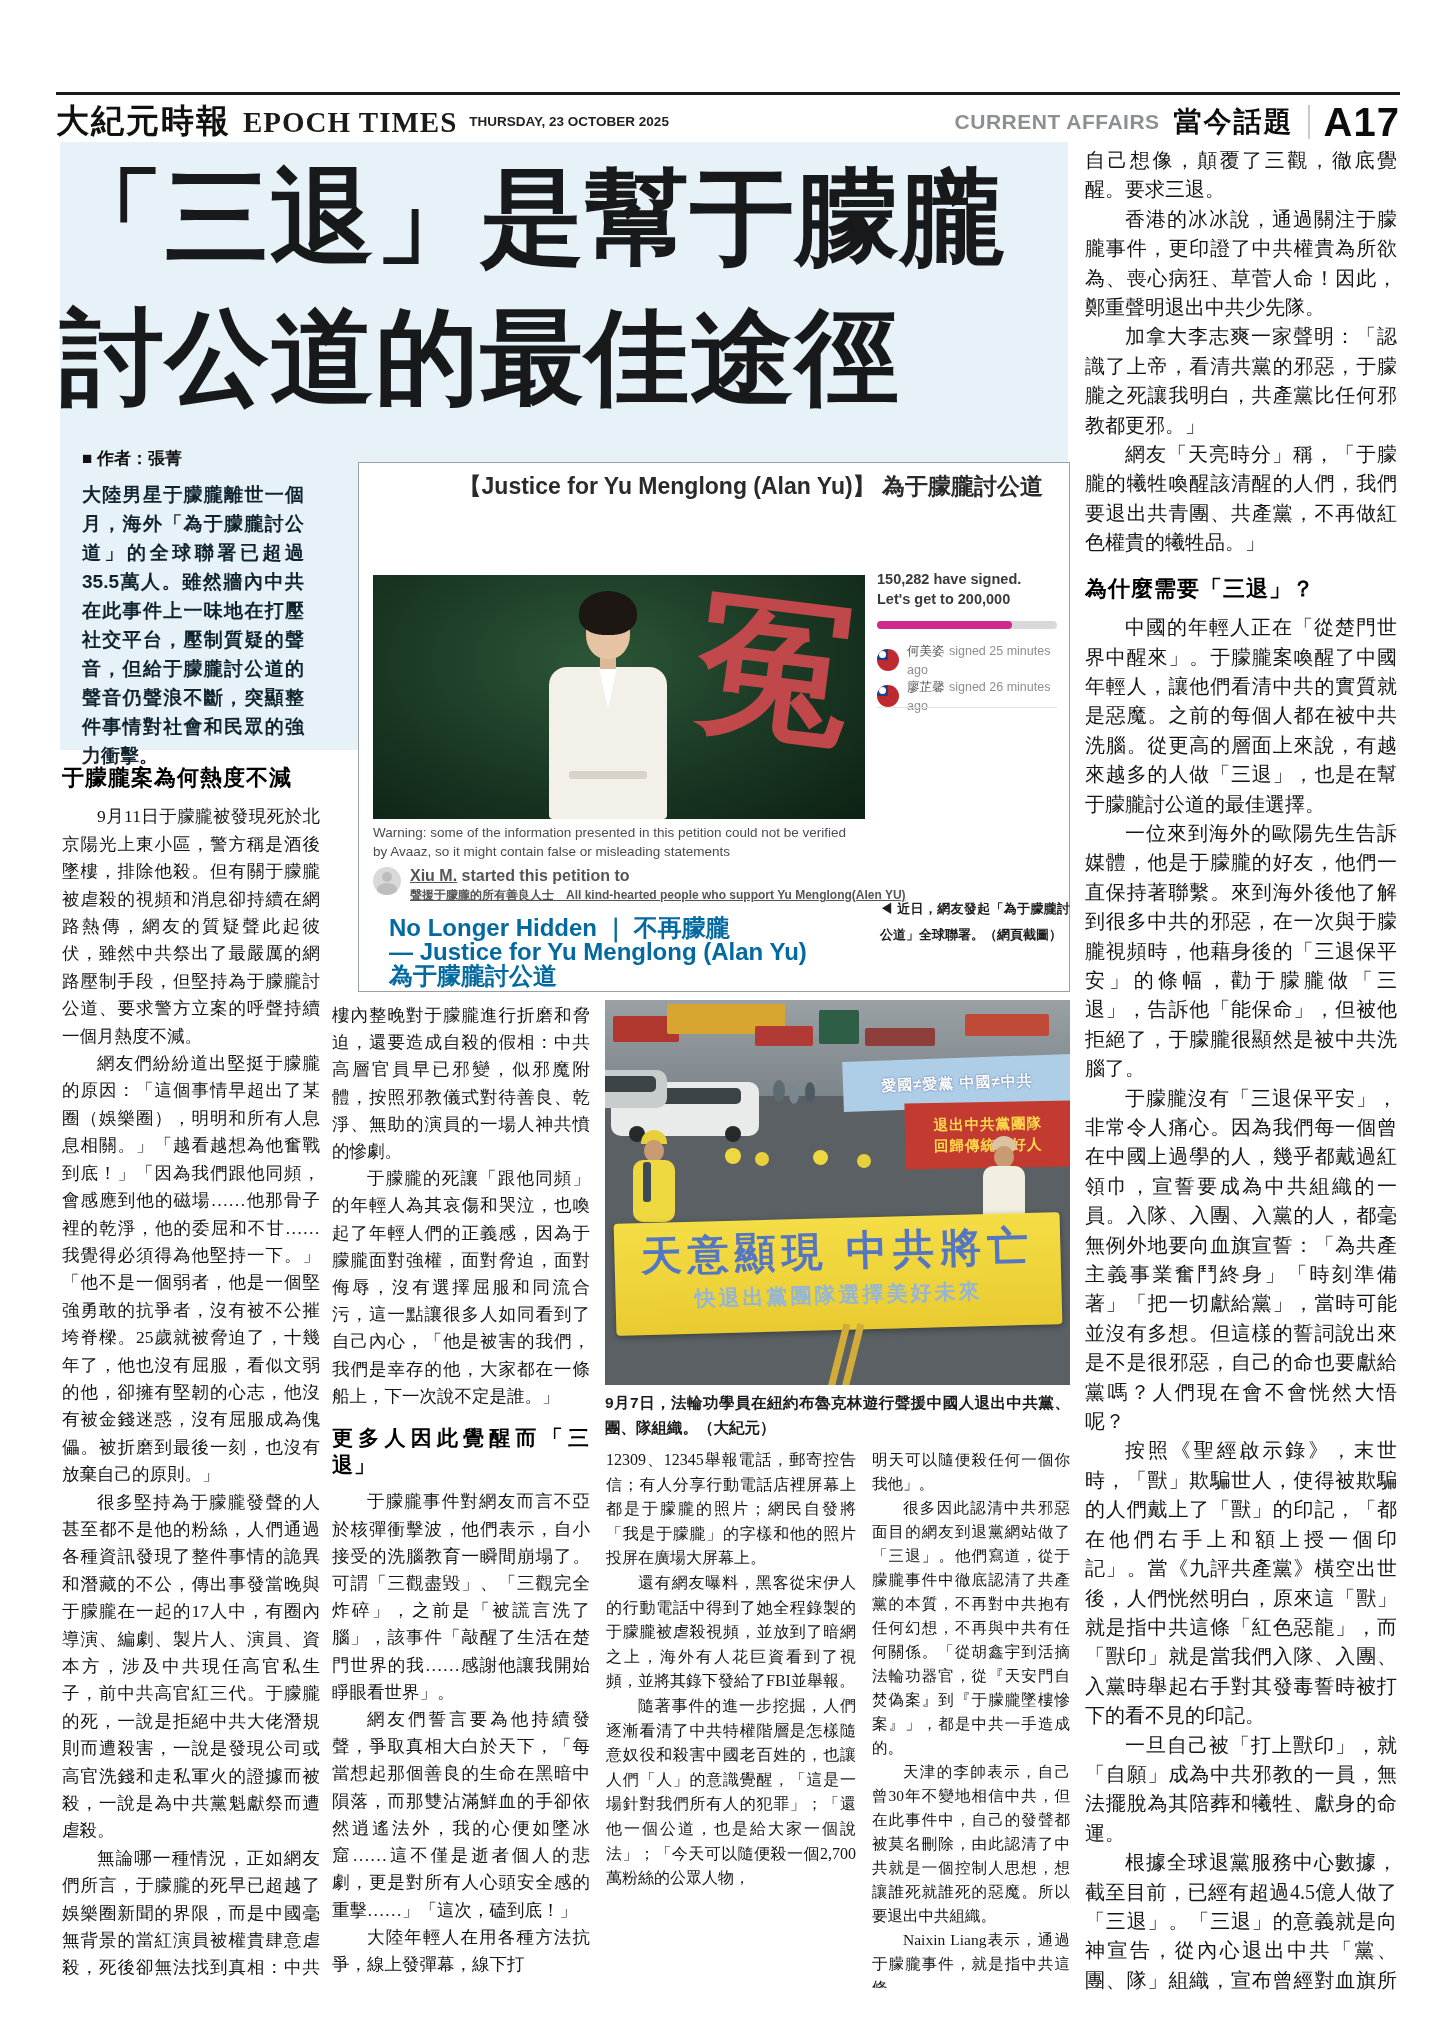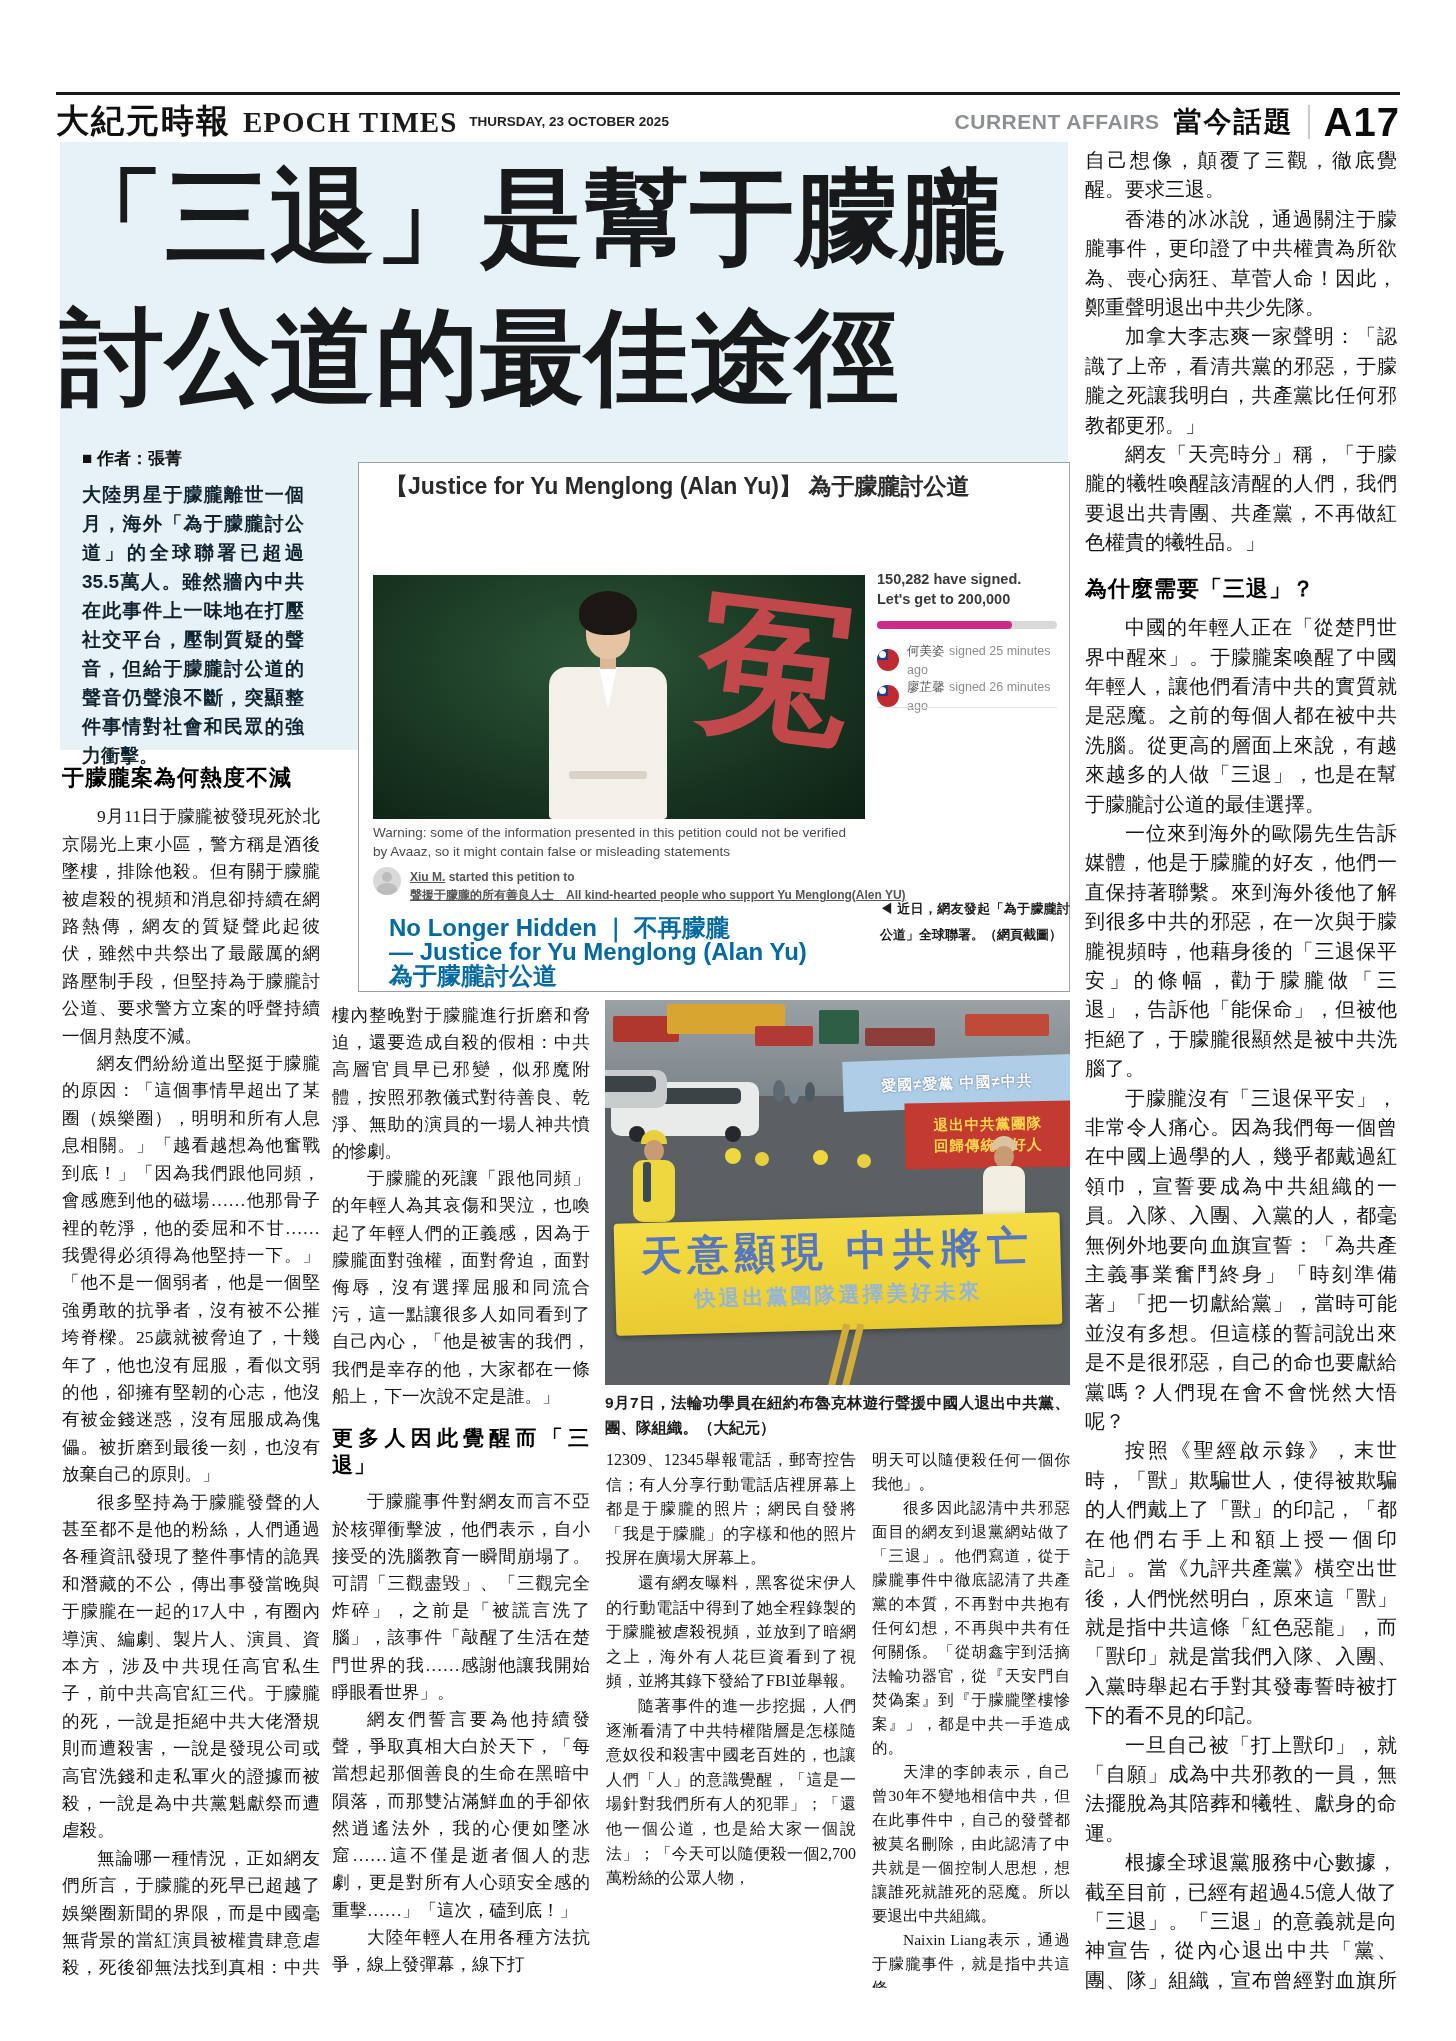--- a/index.html
+++ b/index.html
@@ -24,21 +24,21 @@
   .blue-panel{position:absolute;left:60px;top:142px;width:1008px;height:608px;background:#e7f1f8;}
   .headline{position:absolute;left:60px;top:148px;width:1008px;
             font-weight:900;color:#17191b;font-size:104px;line-height:140px;letter-spacing:1px;}
   .byline{position:absolute;left:82px;top:447px;font-size:17px;font-weight:bold;color:#111;}
   .lead{position:absolute;left:82px;top:480px;width:222px;font-size:19px;font-weight:bold;
         line-height:29px;text-align:justify;color:#10242f;}
 
   
   .pet-box{position:absolute;left:358px;top:462px;width:710px;height:528px;background:#ffffff;
            border:1px solid #9aa0a4;font-family:"Liberation Sans","DejaVu Sans",sans-serif;}
-  .pet-title{position:absolute;left:26px;top:8px;width:658px;text-align:left;font-size:23px;
+  .pet-title{position:absolute;left:26px;top:8px;width:658px;text-align:right;font-size:23px;
              font-weight:bold;color:#2a2a2a;line-height:31px;}
   .pet-photo{position:absolute;left:14px;top:112px;width:492px;height:244px;overflow:hidden;
              background:radial-gradient(ellipse at 45% 35%, #2c5637 0%, #1d3d27 45%, #0d2114 100%);}
   .yuan{position:absolute;right:14px;top:6px;font-size:152px;line-height:1.2;font-weight:bold;
         color:#cf4a4e;transform:rotate(7deg);font-family:"Liberation Serif",serif;opacity:.92;}
   .man-hair{position:absolute;left:206px;top:16px;width:58px;height:44px;border-radius:50% 50% 42% 42%;background:#1d1713;}
   .man-face{position:absolute;left:213px;top:32px;width:44px;height:52px;border-radius:46%;background:#e6c3a2;}
   .man-fringe{position:absolute;left:210px;top:24px;width:50px;height:18px;border-radius:50%;background:#1d1713;}
   .man-neck{position:absolute;left:227px;top:82px;width:16px;height:12px;background:#dcb896;}
   .man-body{position:absolute;left:176px;top:92px;width:118px;height:152px;border-radius:18px 18px 4px 4px;background:#f3efe9;}
@@ -54,21 +54,21 @@
   .tw-avatar .q{position:absolute;left:0;top:0;width:11px;height:11px;background:#1d3f8d;}
   .tw-avatar .s{position:absolute;left:2px;top:2px;width:7px;height:7px;border-radius:50%;background:#fff;}
   .signer-name{font-size:12.5px;font-weight:normal;color:#555;text-align:center;}
   .signer-time{font-size:12.5px;color:#8d8d8d;}
   .pet-sep{position:absolute;left:518px;top:244px;width:180px;height:1px;background:#e3e3e3;}
   .pet-warning{position:absolute;left:14px;top:360px;width:490px;font-size:13.5px;color:#4a4a4a;line-height:19px;}
   .pet-starter{position:absolute;left:14px;top:404px;display:flex;gap:9px;width:660px;}
   .starter-avatar{width:28px;height:28px;border-radius:50%;background:#d9d9d9;position:relative;overflow:hidden;flex:0 0 28px;}
   .starter-avatar .h{position:absolute;left:9px;top:5px;width:10px;height:10px;border-radius:50%;background:#bdbdbd;}
   .starter-avatar .b{position:absolute;left:4px;top:16px;width:20px;height:12px;border-radius:50% 50% 0 0;background:#bdbdbd;}
-  .starter-l1{font-size:12px;color:#555;font-weight:bold;line-height:16px;}
+  .starter-l1{font-size:16px;color:#555;font-weight:bold;line-height:16px;}
   .starter-l2{font-size:12px;color:#555;font-weight:bold;line-height:16px;text-decoration:underline;}
   .u{text-decoration:underline;}
   .pet-bold{position:absolute;left:30px;top:453px;font-size:24px;font-weight:bold;color:#0369a1;line-height:24px;}
 
   .cap-pet{position:absolute;left:880px;top:896px;width:190px;font-size:13px;font-weight:bold;
            line-height:26px;color:#1c1c1c;text-align:justify;font-family:"Liberation Sans",sans-serif;}
 
   
   .parade{position:absolute;left:605px;top:1000px;width:465px;height:385px;overflow:hidden;background:#5a6063;}
   .pp-buildings{position:absolute;left:0;top:0;width:465px;height:96px;background:linear-gradient(#9aa1a5,#7c858a);}

